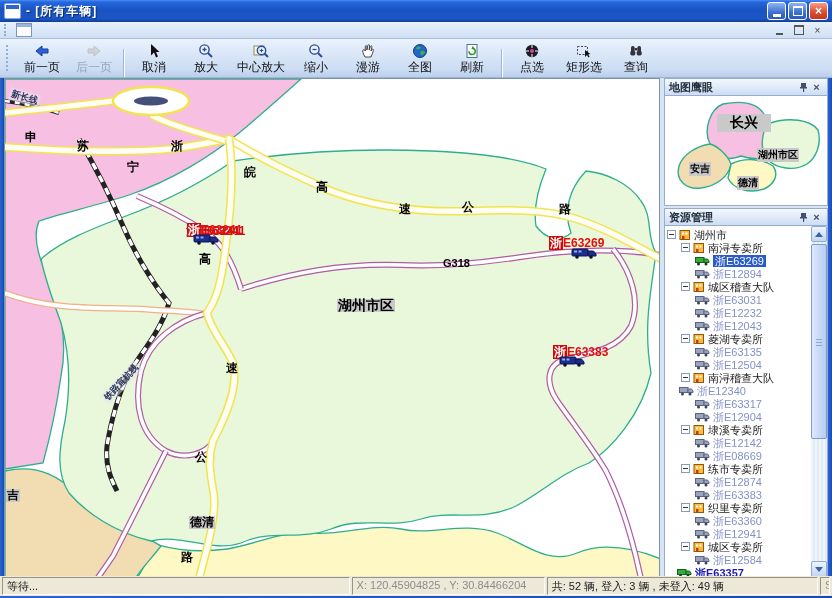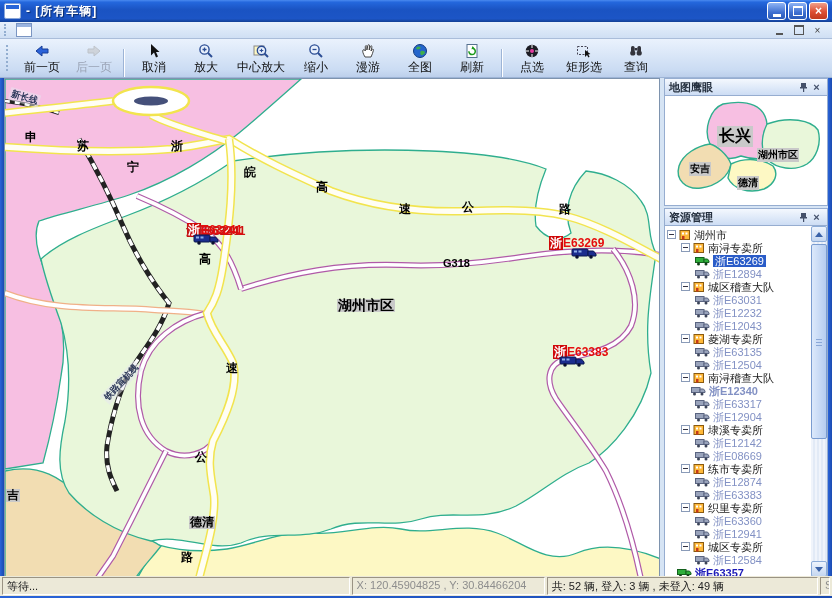--- a/index.html
+++ b/index.html
@@ -354,21 +354,21 @@
   </div>
   <div class="pbody" style="height:110px">
     <svg width="162" height="108" viewBox="0 0 162 108">
       <rect x="0" y="0" width="162" height="108" fill="#fff"></rect>
       <path d="M58,8 C84,3 100,10 102,28 C114,26 122,34 119,48 C112,62 94,66 76,60 C62,66 48,60 45,48 C38,34 45,13 58,8 Z" fill="#f7bfe2" stroke="#2fae8e" stroke-width="1.4"></path>
       <path d="M102,28 C124,20 146,24 153,34 C157,48 151,62 142,68 C129,76 111,72 103,64 C95,56 96,40 102,28 Z" fill="#e9f7da" stroke="#2fae8e" stroke-width="1.4"></path>
       <path d="M45,48 C32,50 18,58 14,70 C10,84 21,94 36,92 C52,90 64,80 66,68 C62,58 52,50 45,48 Z" fill="#f2ddb2" stroke="#2fae8e" stroke-width="1.4"></path>
       <path d="M66,68 C80,61 98,63 108,70 C114,78 110,88 99,93 C84,98 68,93 63,82 Z" fill="#fdf8c4" stroke="#2fae8e" stroke-width="1.4"></path>
     </svg>
     <div id="overview-labels">
-        <div style="position: absolute; left: 52px; top: 30px; background: rgb(201, 201, 201); font-size: 16px; font-weight: bold; padding: 0px 2px; white-space: nowrap;">长兴</div>
+        <div style="position: absolute; left: 52px; top: 18px; background: rgb(201, 201, 201); font-size: 14px; font-weight: bold; padding: 0px 13px; white-space: nowrap;">长兴</div>
         <div style="position: absolute; left: 92px; top: 52px; background: rgb(201, 201, 201); font-size: 10px; font-weight: bold; padding: 0px 1px; white-space: nowrap;">湖州市区</div>
         <div style="position: absolute; left: 24px; top: 66px; background: rgb(201, 201, 201); font-size: 10px; font-weight: bold; padding: 0px 1px; white-space: nowrap;">安吉</div>
         <div style="position: absolute; left: 72px; top: 80px; background: rgb(201, 201, 201); font-size: 10px; font-weight: bold; padding: 0px 1px; white-space: nowrap;">德清</div>
       </div>
   </div>
 </div>
 
 <div class="panel" style="top:208px;height:370px">
   <div class="phead">
     <span class="ptitle">资源管理</span>
@@ -513,21 +513,21 @@
           <span class="ticn">
             <svg width="12" height="12">
               <rect x="1" y="1.5" width="9.5" height="9" fill="#ffb838" stroke="#8a5a10"></rect>
               <rect x="3" y="3.5" width="2" height="2" fill="#fff"></rect>
               <rect x="6.5" y="3.5" width="2" height="2" fill="#fff"></rect>
               <rect x="3" y="7" width="2.5" height="3.5" fill="#c43a1a"></rect>
             </svg>
           </span>
           <span class="tlab">南浔稽查大队</span>
         </div>
-        <div class="trow" style="padding-left: 26px; font-weight: bold;">
+        <div class="trow" style="padding-left: 14px;">
           <span class="ticn">
             <svg width="15" height="10">
               <rect x="0.5" y="1.5" width="8.5" height="5" fill="#9aa4bc" stroke="#5a6480"></rect>
               <path d="M9,3 h3.5 l1.5,2 v1.5 h-5 Z" fill="#9aa4bc" stroke="#5a6480"></path>
               <circle cx="3.5" cy="8" r="1.5" fill="#3c4458"></circle>
               <circle cx="11" cy="8" r="1.5" fill="#3c4458"></circle>
             </svg>
           </span>
           <span class="tlab veh">浙E12340</span>
         </div>

